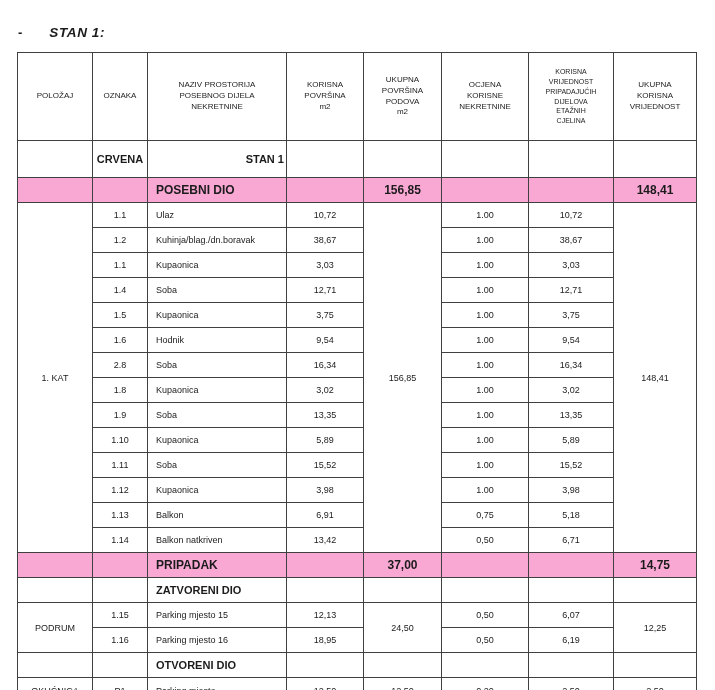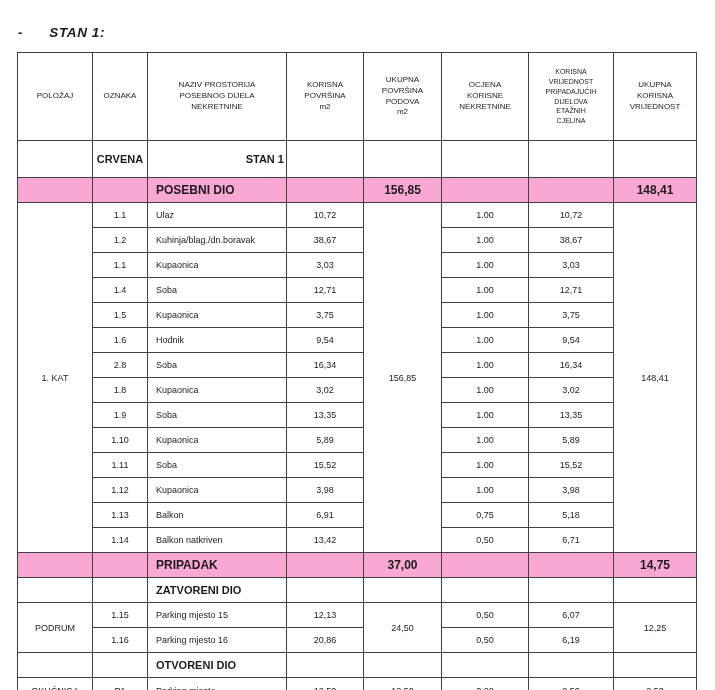--- a/index.html
+++ b/index.html
@@ -237,21 +237,21 @@
           <td class="c2">Parking mjesto 15</td>
           <td class="c3">12,13</td>
           <td class="c4" rowspan="2">24,50</td>
           <td class="c5">0,50</td>
           <td class="c6">6,07</td>
           <td class="c7" rowspan="2">12,25</td>
         </tr>
         <tr class="row-data">
           <td class="c1">1.16</td>
           <td class="c2">Parking mjesto 16</td>
-          <td class="c3">20,86</td>
+          <td class="c3">18,95</td>
           <td class="c5">0,50</td>
           <td class="c6">6,19</td>
         </tr>
         <tr class="row-subsection">
           <td class="c0"></td>
           <td class="c1"></td>
           <td class="c2">OTVORENI DIO</td>
           <td class="c3"></td>
           <td class="c4"></td>
           <td class="c5"></td>

